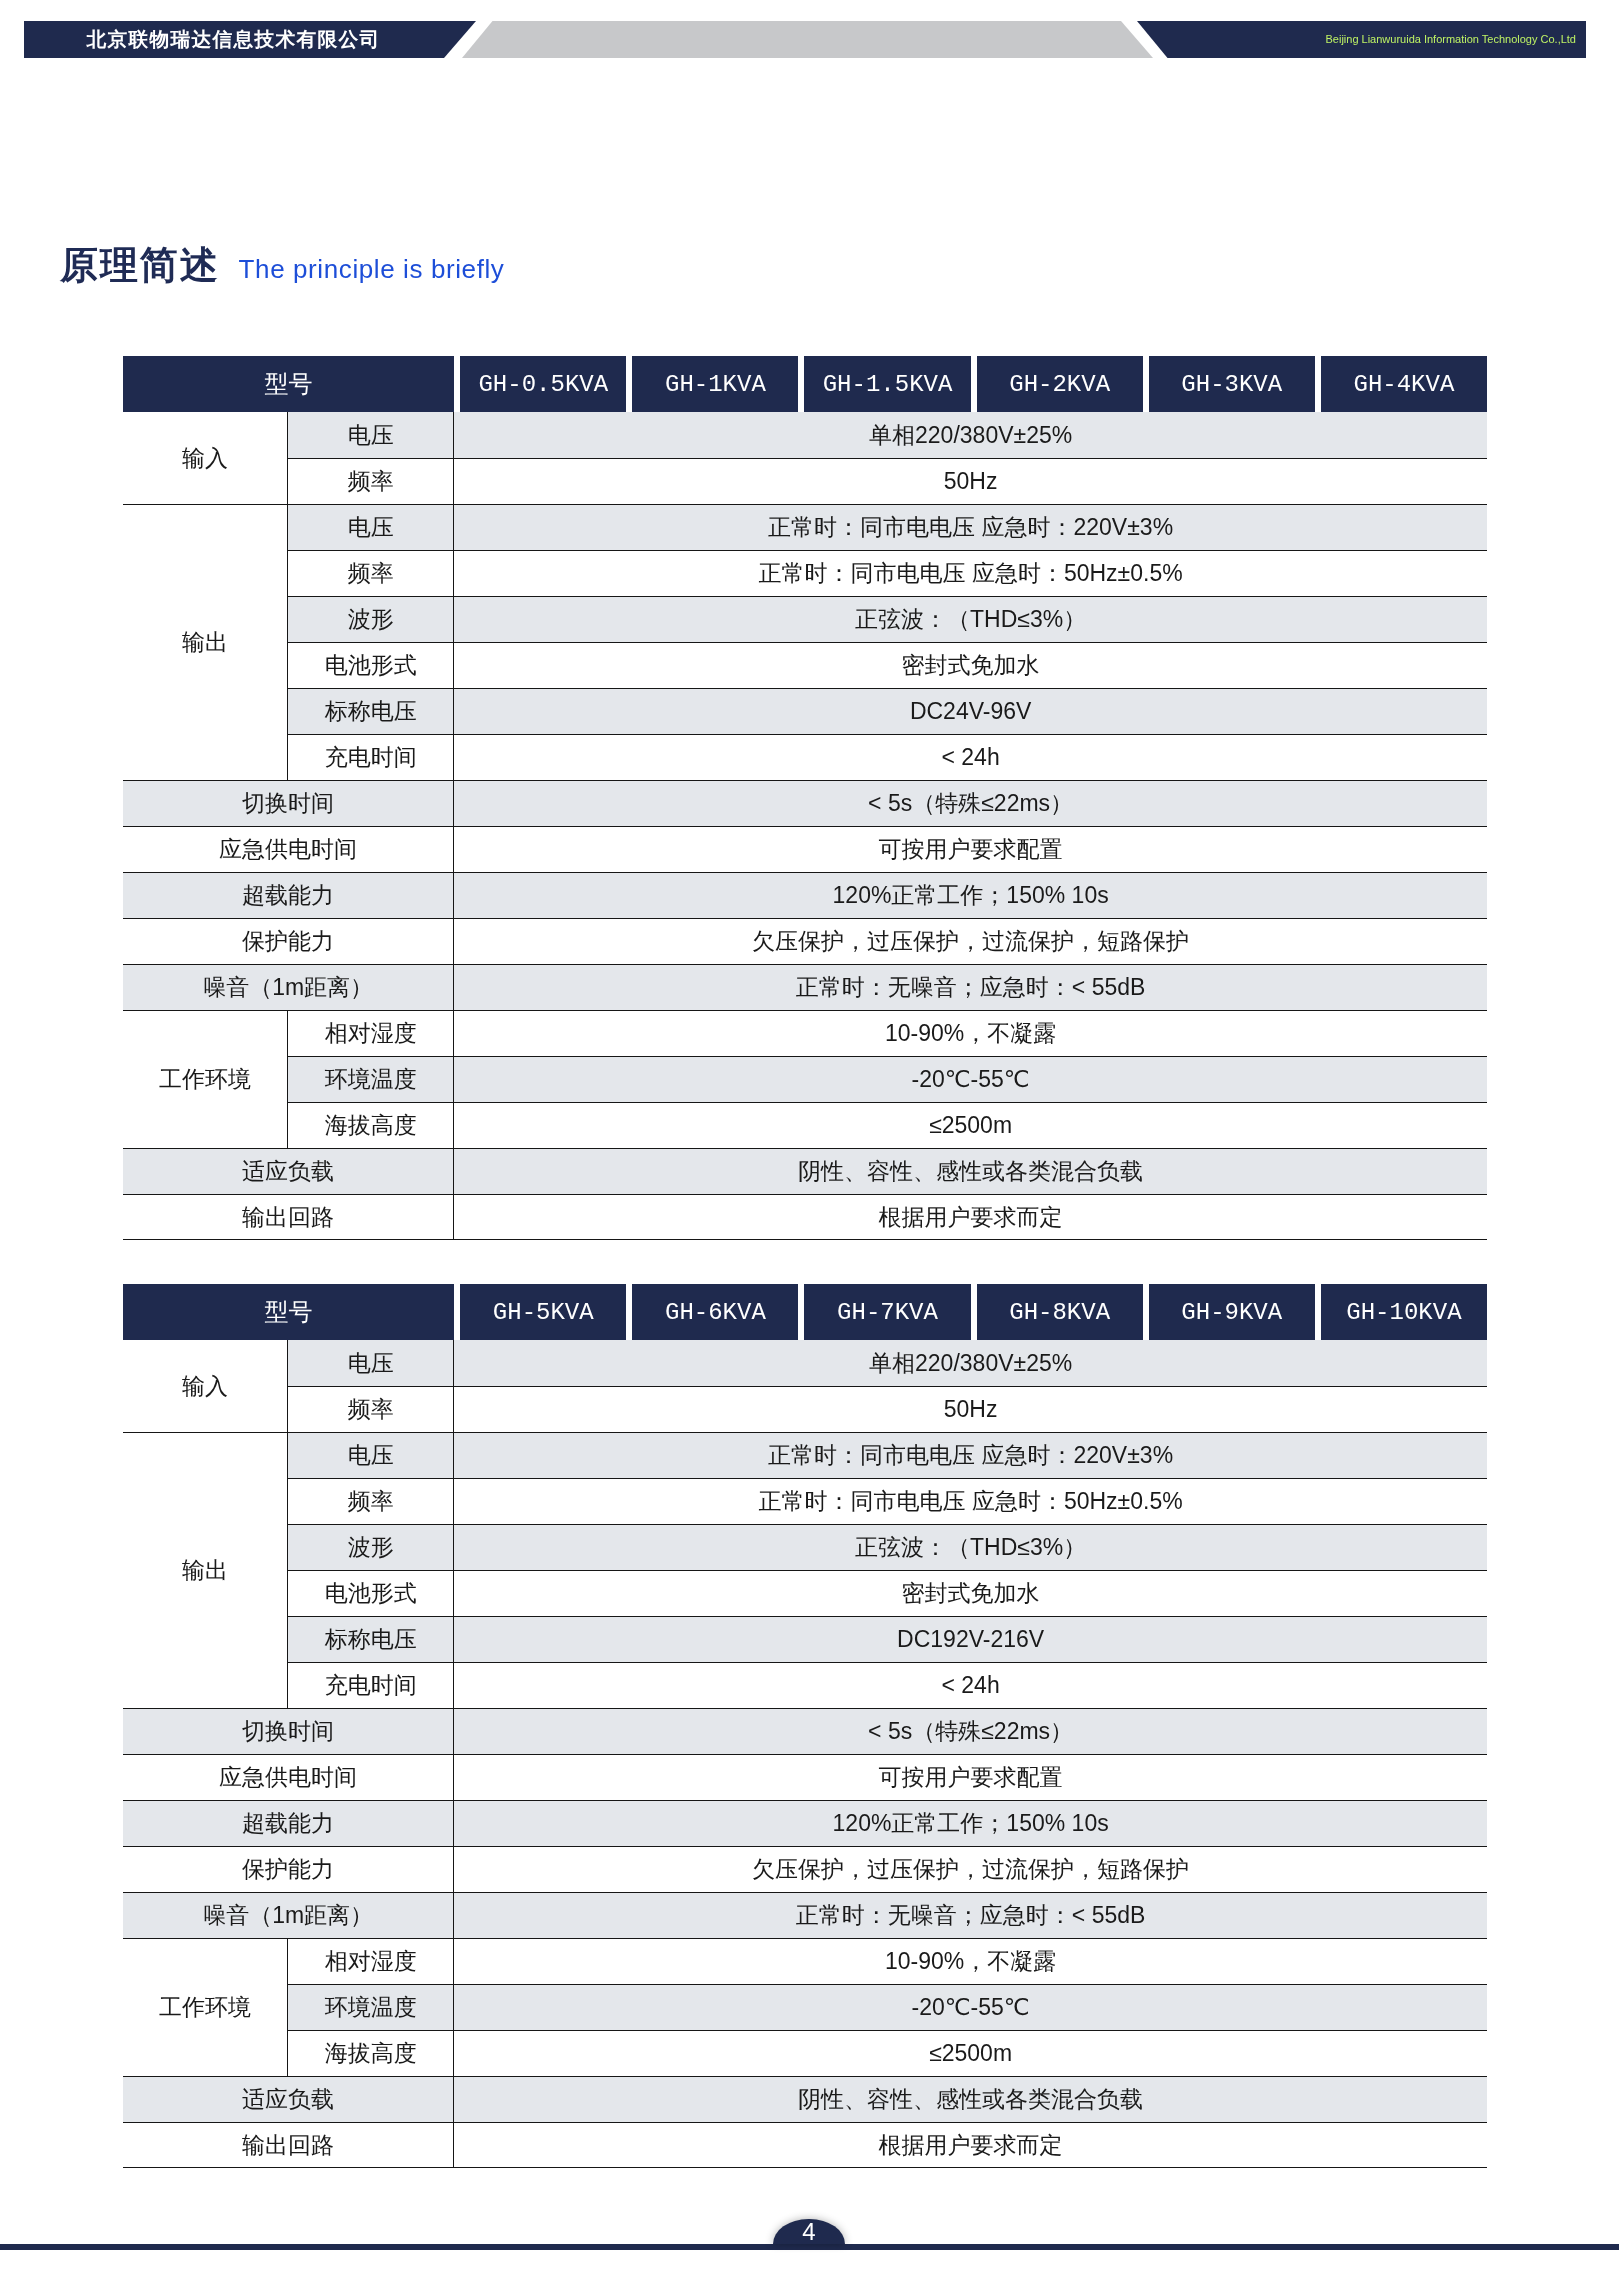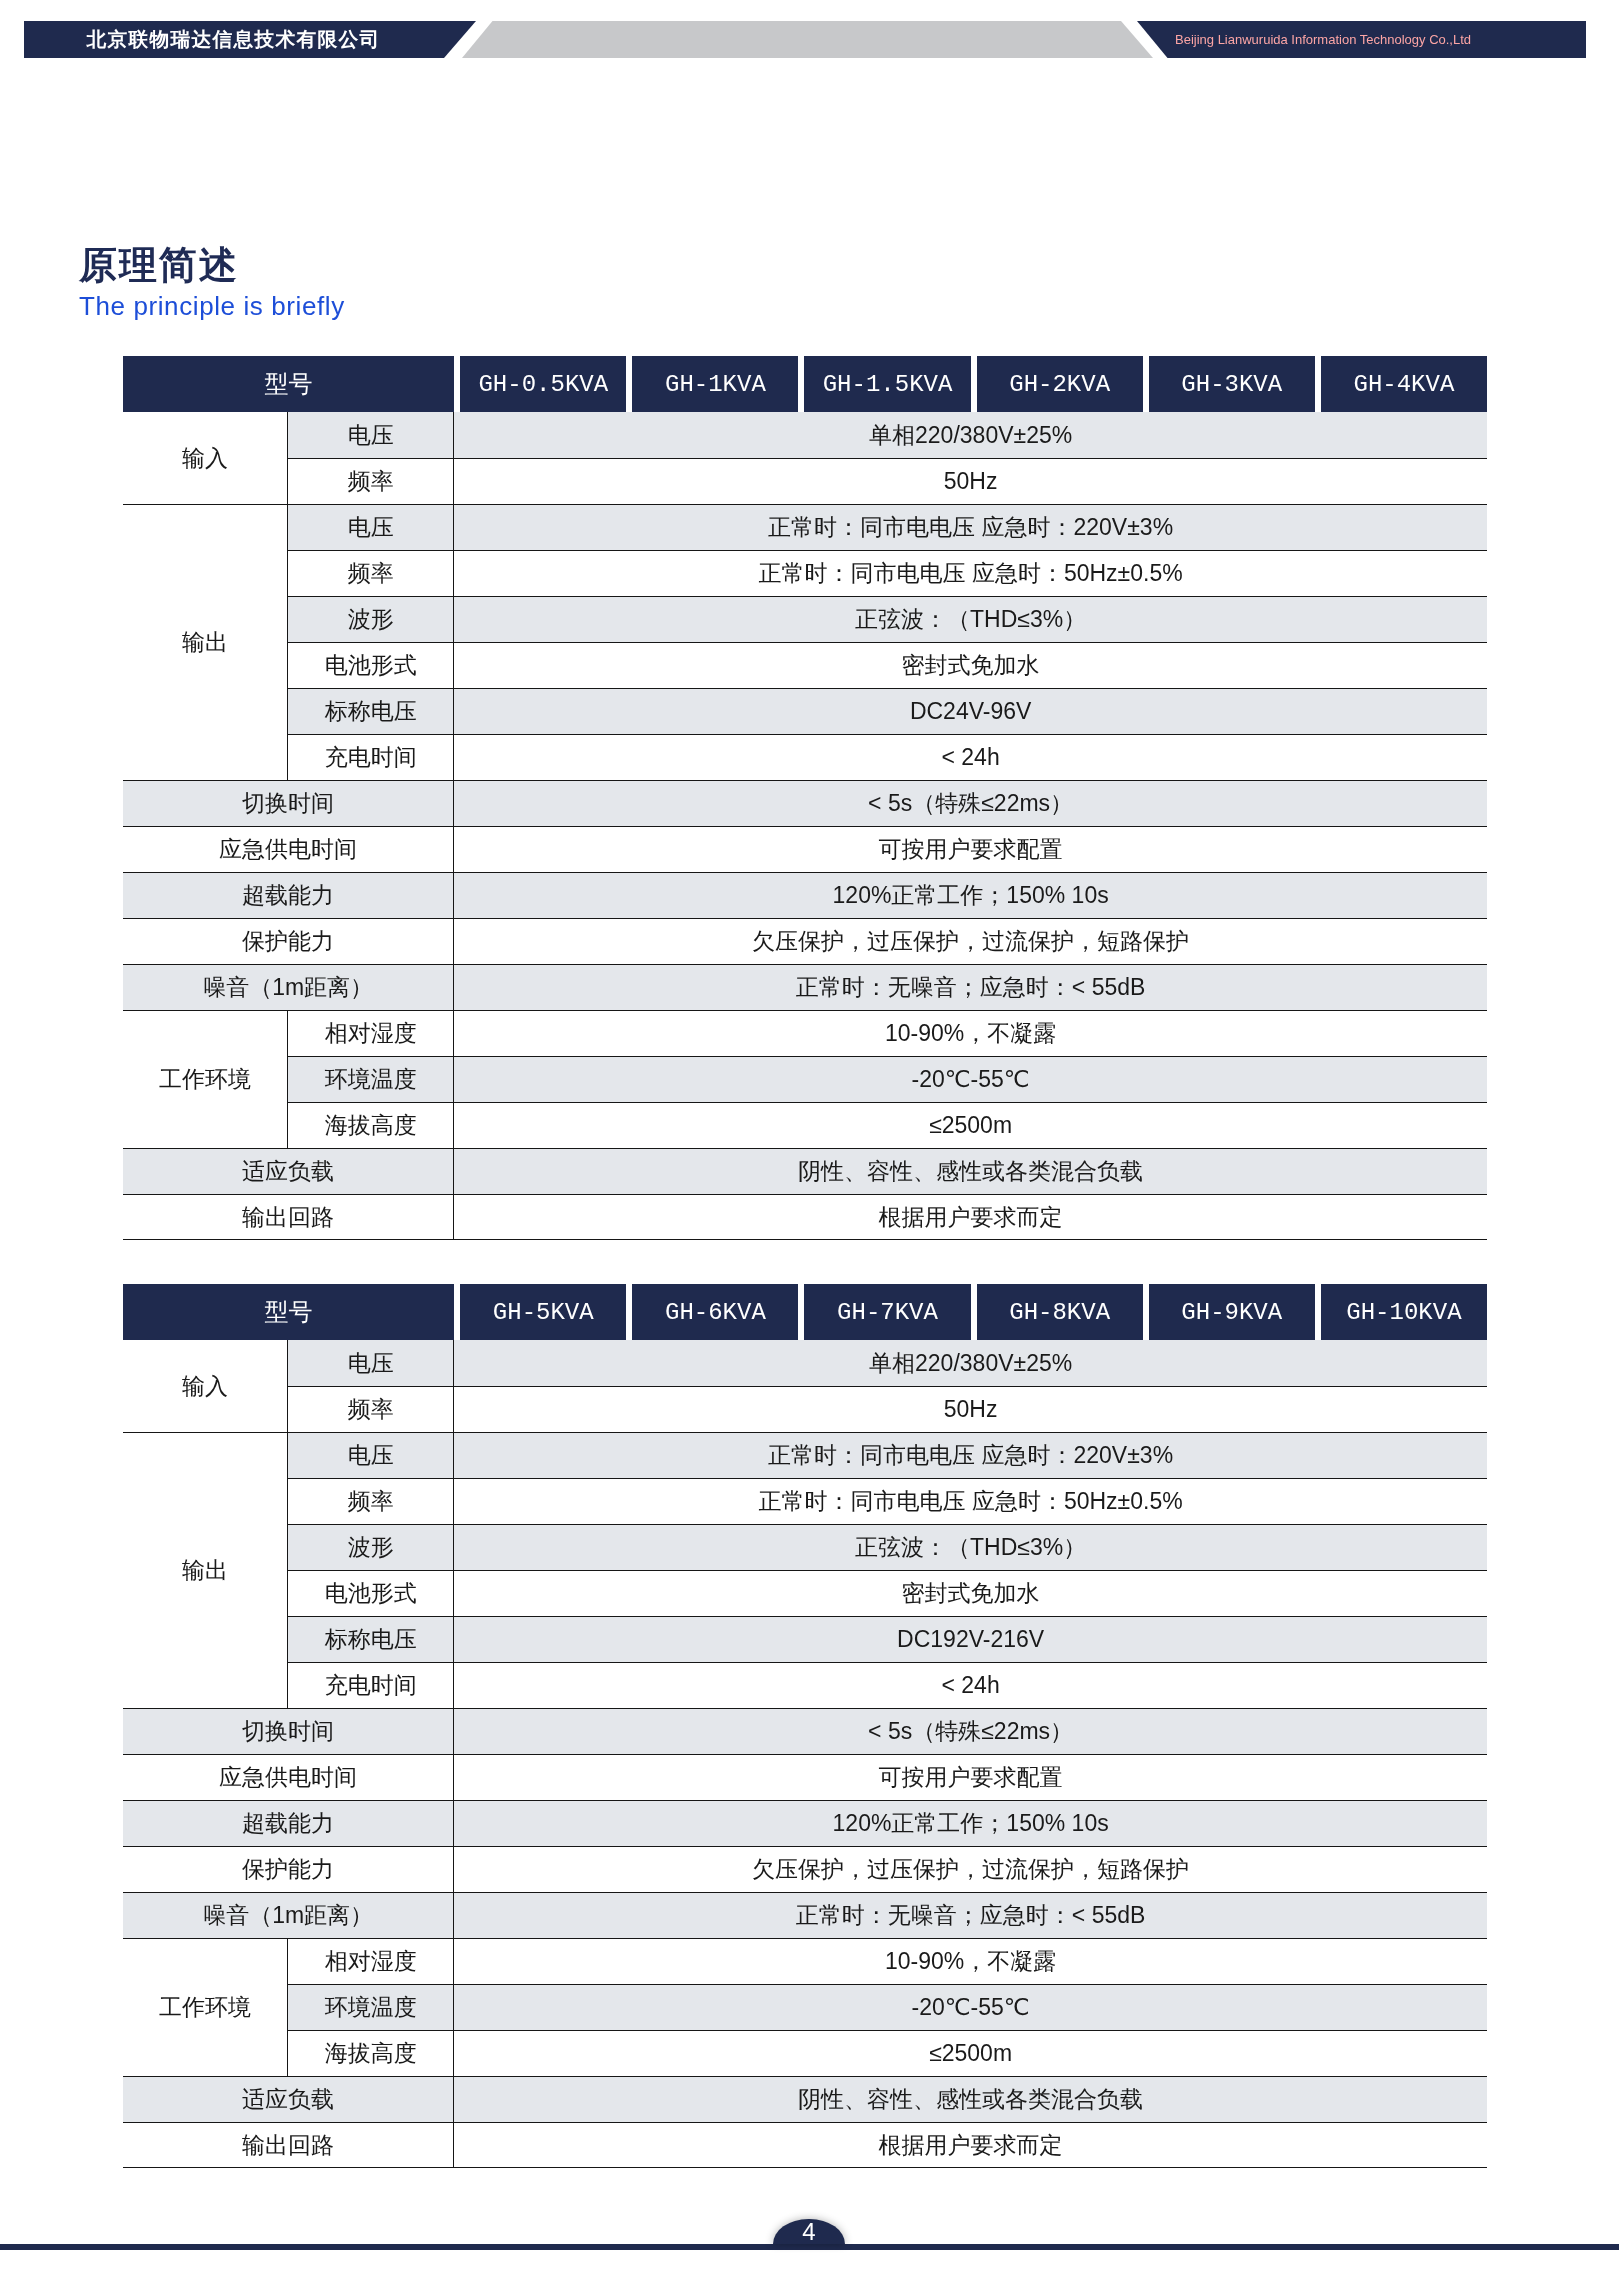--- a/index.html
+++ b/index.html
@@ -30,36 +30,36 @@
   .topbar-mid{
     position:absolute;top:0;left:462px;width:691px;height:37px;background:var(--stripe-gray);
     clip-path:polygon(30.5px 0,659px 0,691px 100%,0 100%);
   }
   .topbar-right{
     position:absolute;top:0;left:1137px;width:449px;height:37px;background:var(--navy);
     clip-path:polygon(0 0,100% 0,100% 100%,30.5px 100%);
   }
   .topbar-right span{
     position:absolute;left:38px;top:0;width:401px;height:37px;line-height:37px;
-    text-align:left;color:#fca5a5;font-size:13px;font-weight:400;
+    text-align:right;color:#bef264;font-size:11px;font-weight:400;
   }
 
   
   .title-banner{
     position:absolute;top:107px;left:0;width:1620px;height:60px;
     background:linear-gradient(90deg,#ffffff 1%,#9aa1b8 12%,#3a4671 27%,var(--navy-mid) 37%,var(--navy-mid) 60%,#6d7697 76%,#c6cad6 87%,#ffffff 97%);
   }
   .title-banner span{
     display:block;width:100%;height:60px;line-height:60px;text-align:center;
     color:#fff;font-size:36px;font-weight:700;letter-spacing:1.9px;
   }
 
   
   .section-heading{
-    position:absolute;top:240px;left:60px;display:flex;align-items:baseline;flex-direction:column;
+    position:absolute;top:240px;left:60px;display:flex;align-items:baseline;
   }
   .section-heading .zh{font-size:38px;font-weight:800;color:#1f2b55;letter-spacing:1.9px;}
   .section-heading .en{font-size:26px;font-weight:400;color:#1d4ed8;margin-left:19px;letter-spacing:0.6px;}
 
   
   table.spec{
     position:absolute;left:123px;width:1364px;table-layout:fixed;
     border-collapse:separate;border-spacing:0;
   }
   #table1{top:356px;}

